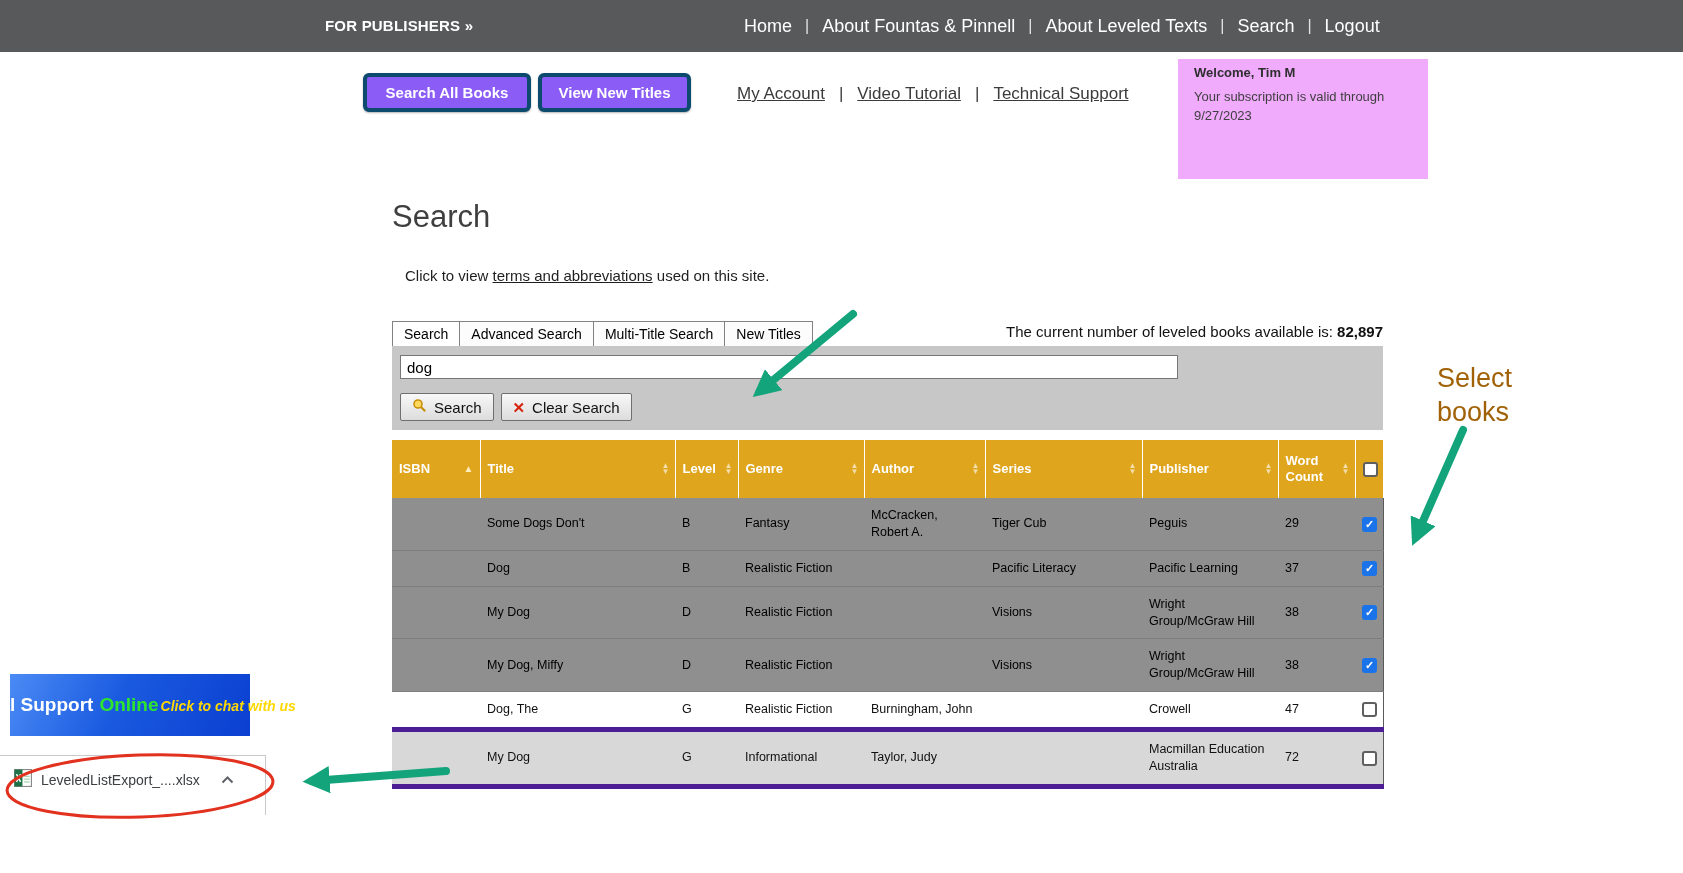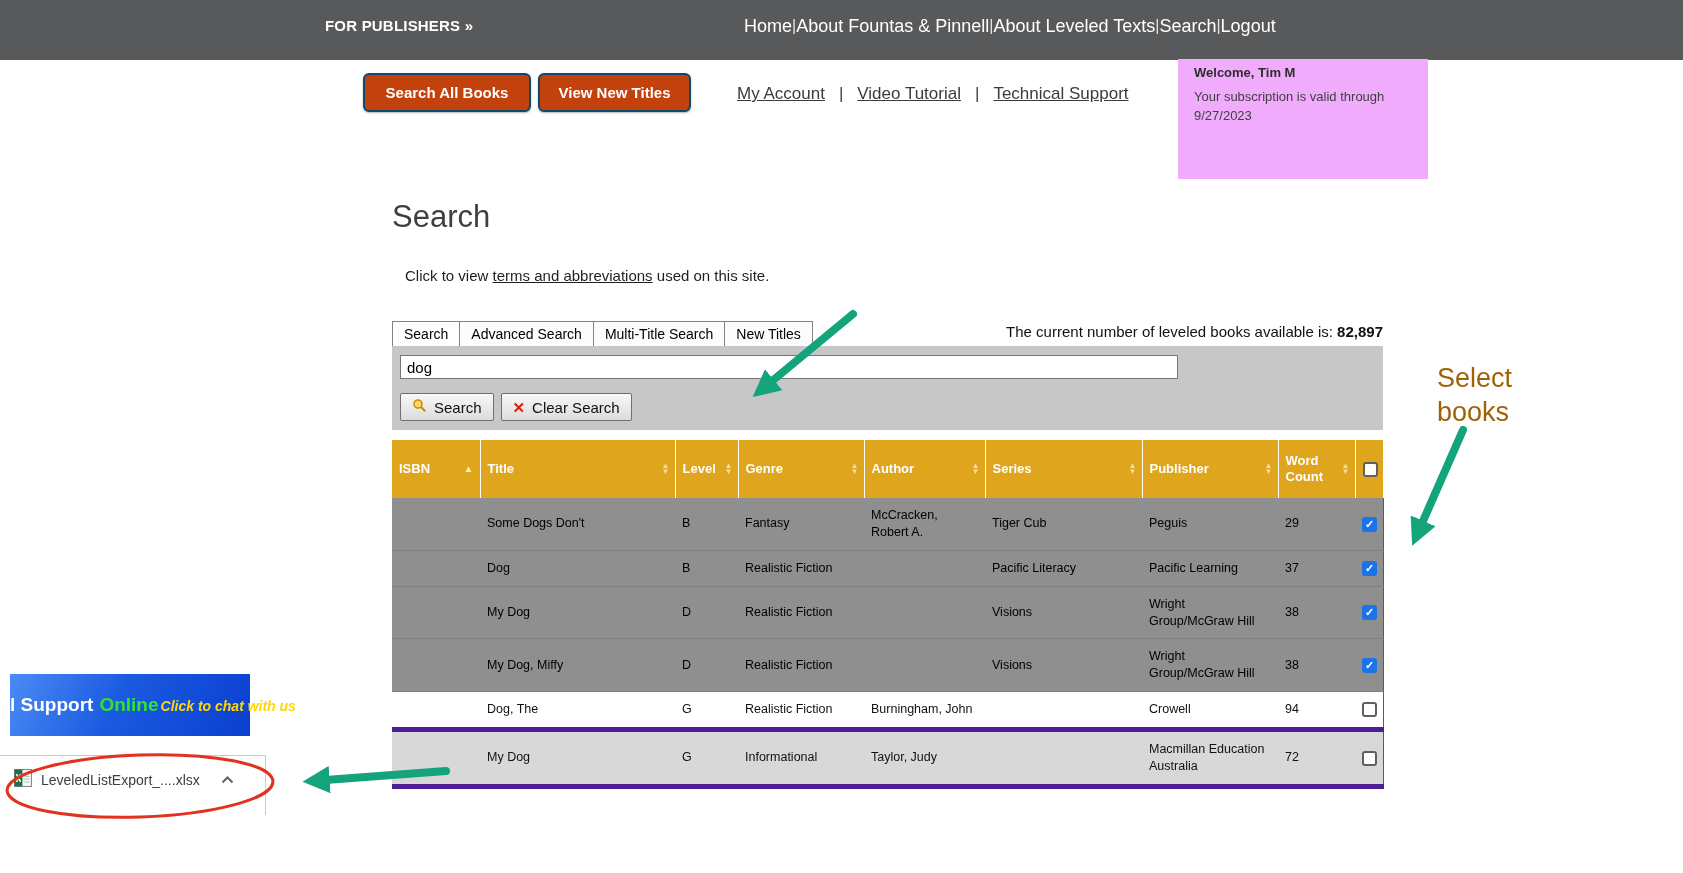--- a/index.html
+++ b/index.html
@@ -1,28 +1,28 @@
 <!DOCTYPE html>
 <html><head>
 <meta charset="utf-8">
 <style>
   html,body{margin:0;padding:0;width:1683px;height:873px;background:#fff;
     font-family:"Liberation Sans",sans-serif;overflow:hidden;position:relative;}
   *{box-sizing:border-box;}
 
   
-  .topnav{position:absolute;left:0;top:0;width:1683px;height:60px;background:#58595b;}
+  .topnav{position:absolute;left:0;top:0;width:1683px;height:52px;background:#58595b;}
   .publishers{position:absolute;left:325px;top:0;line-height:52px;color:#fff;font-weight:bold;font-size:15px;letter-spacing:.2px;cursor:pointer;}
-  .navmenu{position:absolute;left:744px;top:0;height:52px;display:flex;align-items:center;color:#fff;font-size:18px;}
+  .navmenu{position:absolute;left:744px;top:0;height:52px;display:flex;align-items:center;gap:13px;color:#fff;font-size:18px;}
   .nav-item{cursor:pointer;white-space:nowrap;}
   .nav-sep{color:#e3e3e3;font-size:16px;}
 
   
-  .gray-btn{position:absolute;top:73px;height:39px;background:#c2410c;color:#fff;font-weight:bold;font-size:15px;
-    border:2px solid #0c4a6e;border-radius:6px;display:flex;align-items:center;justify-content:center;
+  .gray-btn{position:absolute;top:73px;height:39px;background:#8b5cf6;color:#fff;font-weight:bold;font-size:15px;
+    border:4px solid #0c4a6e;border-radius:6px;display:flex;align-items:center;justify-content:center;
     cursor:pointer;box-shadow:0 1px 2px rgba(0,0,0,.3);}
   #btn-search-all{left:363px;width:168px;}
   #btn-view-new{left:538px;width:153px;}
   .header-links{position:absolute;left:737px;top:84px;display:flex;gap:14px;align-items:center;font-size:17px;color:#3b3b3b;}
   .header-link{color:#3b3b3b;text-decoration:underline;cursor:pointer;}
   .hl-sep{color:#3b3b3b;}
   .welcome-box{position:absolute;left:1178px;top:59px;width:250px;height:120px;background:#f0abfc;
     padding:4px 16px;font-size:13px;color:#3f3f3f;line-height:1.5;}
   .welcome-greeting{font-weight:bold;color:#2e2e2e;margin-bottom:4px;}
 
@@ -234,21 +234,21 @@
         <td class="cb-cell"><span class="cb checked">✓</span></td>
       </tr>
       <tr class="white">
         <td class="td-isbn"></td>
         <td class="td-title">Dog, The</td>
         <td class="td-level">G</td>
         <td class="td-genre">Realistic Fiction</td>
         <td class="td-author">Burningham, John</td>
         <td class="td-series"></td>
         <td class="td-publisher">Crowell</td>
-        <td class="td-word_count">94</td>
+        <td class="td-word_count">47</td>
         <td class="cb-cell"><span class="cb unchecked"></span></td>
       </tr>
       <tr class="stripe">
         <td class="td-isbn"></td>
         <td class="td-title">My Dog</td>
         <td class="td-level">G</td>
         <td class="td-genre">Informational</td>
         <td class="td-author">Taylor, Judy</td>
         <td class="td-series"></td>
         <td class="td-publisher">Macmillan Education Australia</td>

